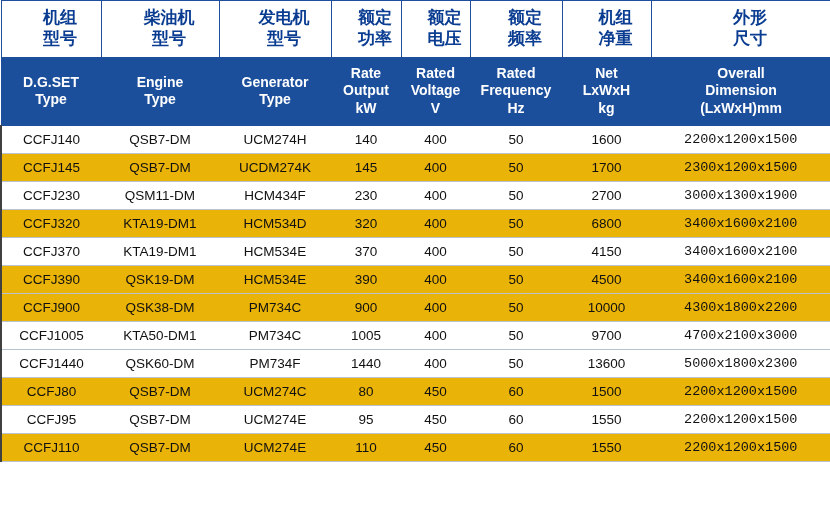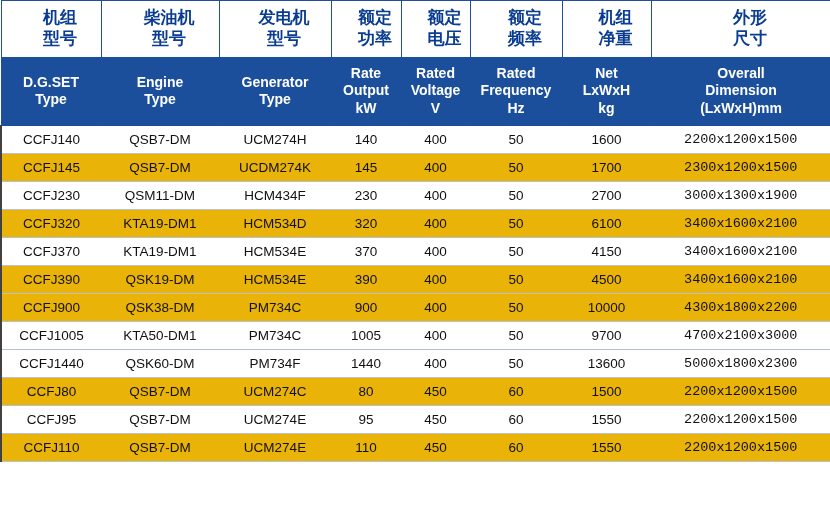--- a/index.html
+++ b/index.html
@@ -197,21 +197,21 @@
         <td>2700</td>
         <td class="last">3000x1300x1900</td>
       </tr>
       <tr class="even">
         <td class="first">CCFJ320</td>
         <td>KTA19-DM1</td>
         <td>HCM534D</td>
         <td>320</td>
         <td>400</td>
         <td>50</td>
-        <td>6100</td>
+        <td>6800</td>
         <td class="last">3400x1600x2100</td>
       </tr>
       <tr class="odd">
         <td class="first">CCFJ370</td>
         <td>KTA19-DM1</td>
         <td>HCM534E</td>
         <td>370</td>
         <td>400</td>
         <td>50</td>
         <td>4150</td>

